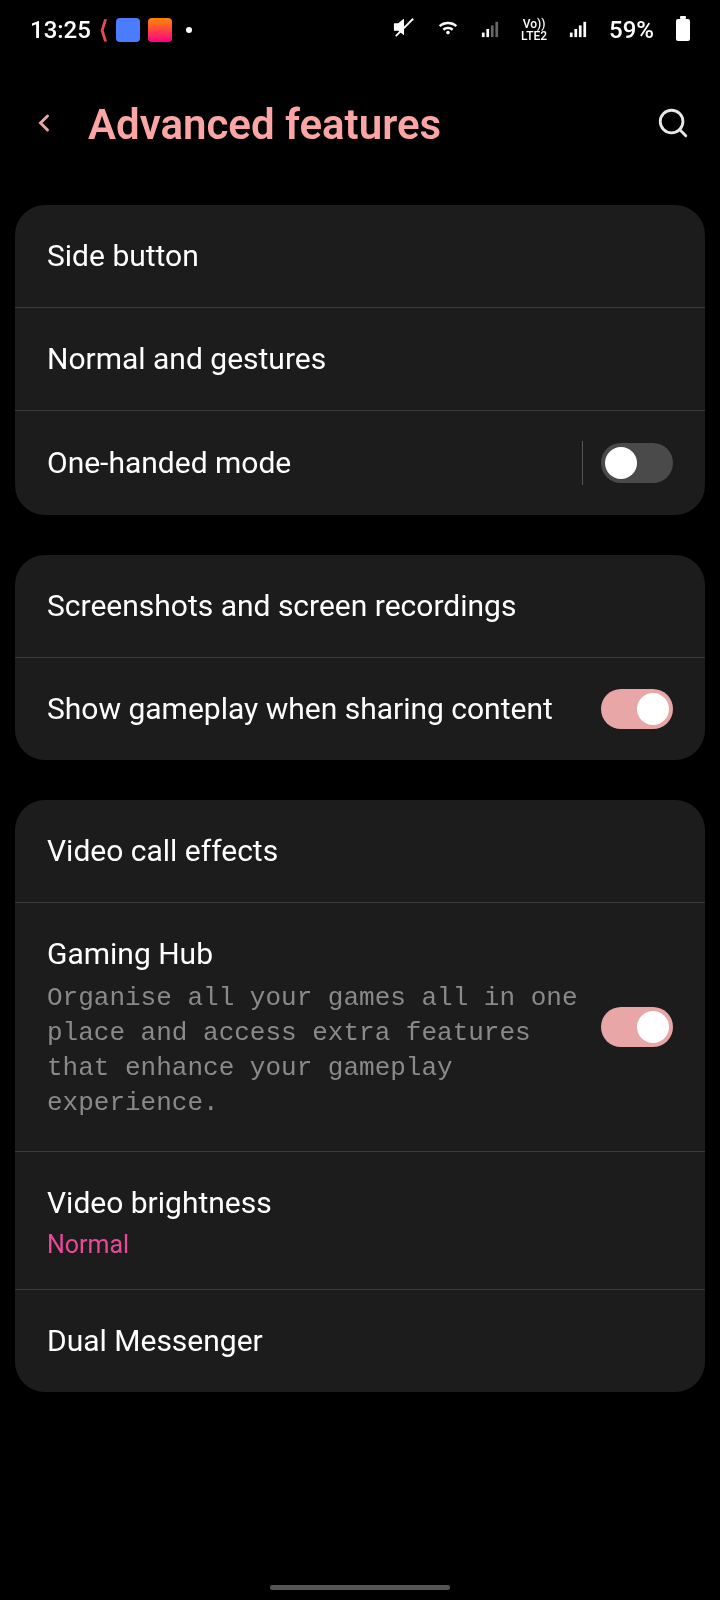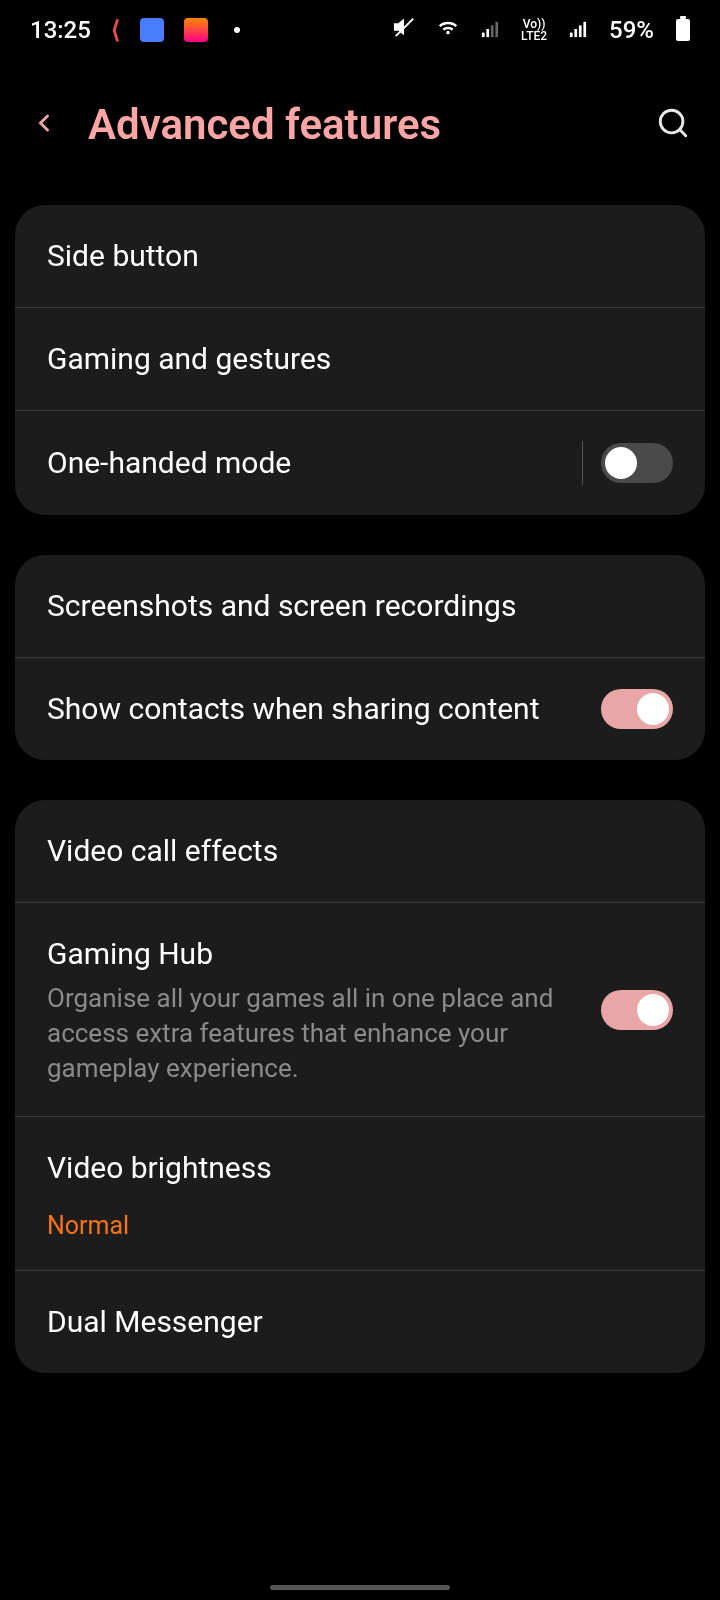--- a/index.html
+++ b/index.html
@@ -20,21 +20,21 @@
       justify-content: space-between;
       align-items: center;
       padding: 20px 30px 10px;
       height: 50px;
       font-size: 24px;
       font-weight: 500;
     }
     .status-left {
       display: flex;
       align-items: center;
-      gap: 20px;
+      gap: 8px;
     }
     .status-right {
       display: flex;
       align-items: center;
       gap: 22px;
     }
     .status-icon-box {
       width: 24px;
       height: 24px;
       border-radius: 4px;
@@ -91,25 +91,26 @@
     .row-title {
       font-size: 30px;
       color: #fff;
       line-height: 1.4;
     }
     .row-subtitle {
       font-size: 26px;
       color: #8a8a8a;
       margin-top: 6px;
       line-height: 1.35;
+      font-family: Liberation Mono, monospace;
     }
     .row-value {
       font-size: 25px;
-      color: #f97316;
-      margin-top: 22px;
+      color: #ec4899;
+      margin-top: 6px;
     }
     .toggle-wrap {
       display: flex;
       align-items: center;
     }
     .vbar {
       width: 1px;
       height: 44px;
       background: #555;
       margin-right: 18px;
@@ -243,21 +244,21 @@
 <div class="content">
 
   <div class="section">
     <div class="row">
       <div class="row-left">
           <div class="row-title">Side button</div>
         </div>
     </div>
     <div class="row">
       <div class="row-left">
-          <div class="row-title">Gaming and gestures</div>
+          <div class="row-title">Normal and gestures</div>
         </div>
     </div>
     <div class="row">
       <div class="row-left">
           <div class="row-title">One-handed mode</div>
         </div>
       <div class="toggle-wrap">
         <div class="vbar"></div>
         <div class="toggle toggle-off">
             <div class="toggle-knob"></div>
@@ -267,21 +268,21 @@
   </div>
 
   <div class="section">
     <div class="row">
       <div class="row-left">
           <div class="row-title">Screenshots and screen recordings</div>
         </div>
     </div>
     <div class="row">
       <div class="row-left">
-          <div class="row-title">Show contacts when sharing content</div>
+          <div class="row-title">Show gameplay when sharing content</div>
         </div>
       <div class="toggle-wrap">
         <div class="toggle toggle-on">
             <div class="toggle-knob"></div>
           </div>
       </div>
     </div>
   </div>
 
   <div class="section">

